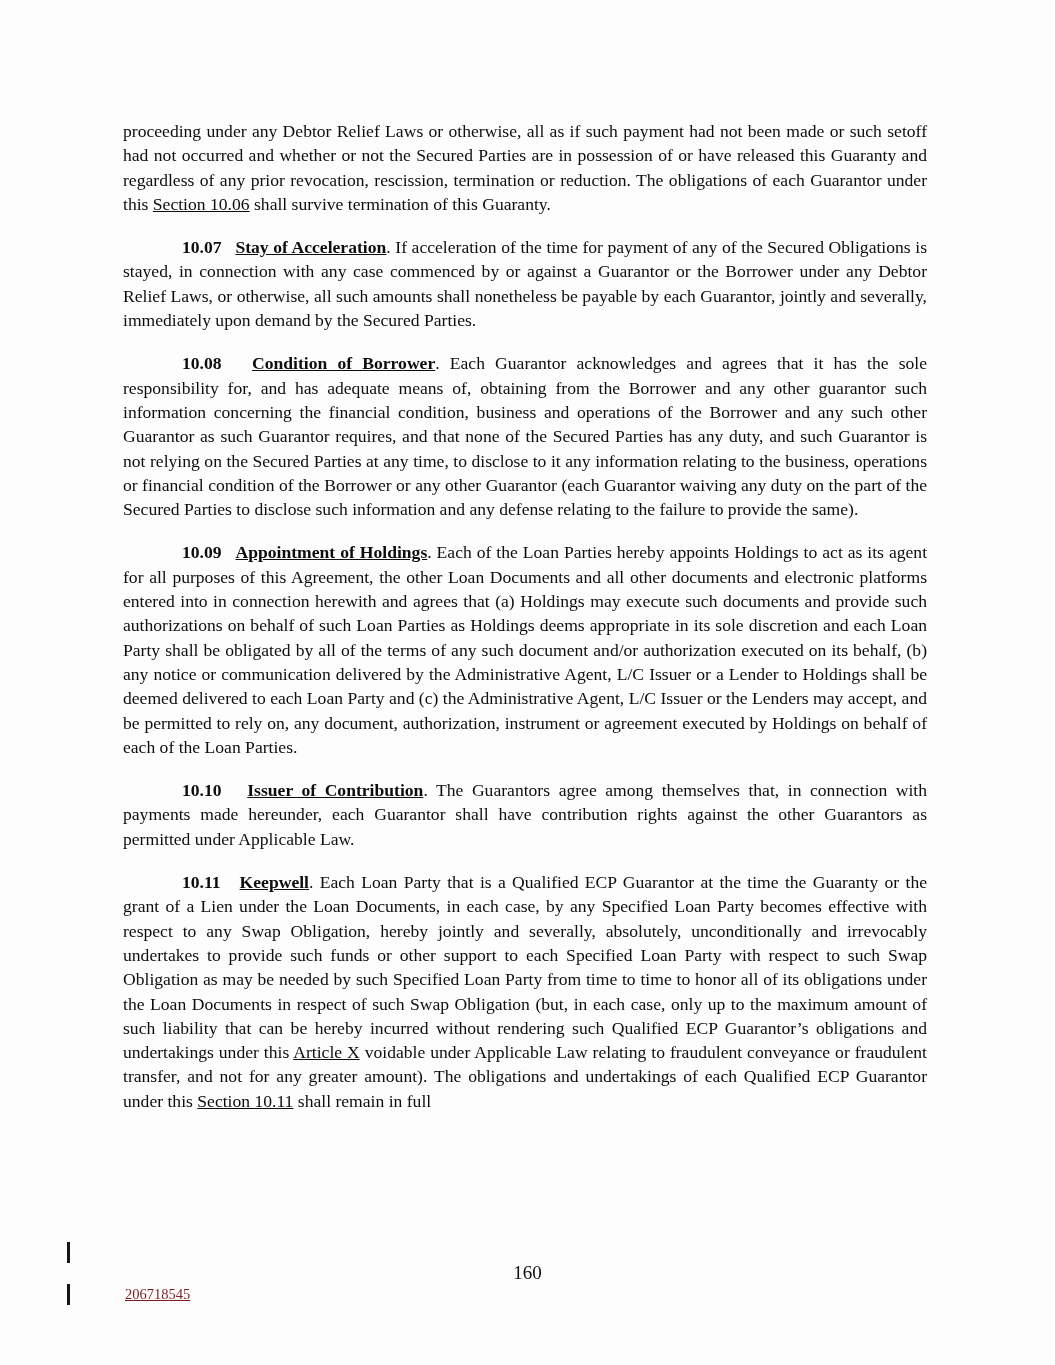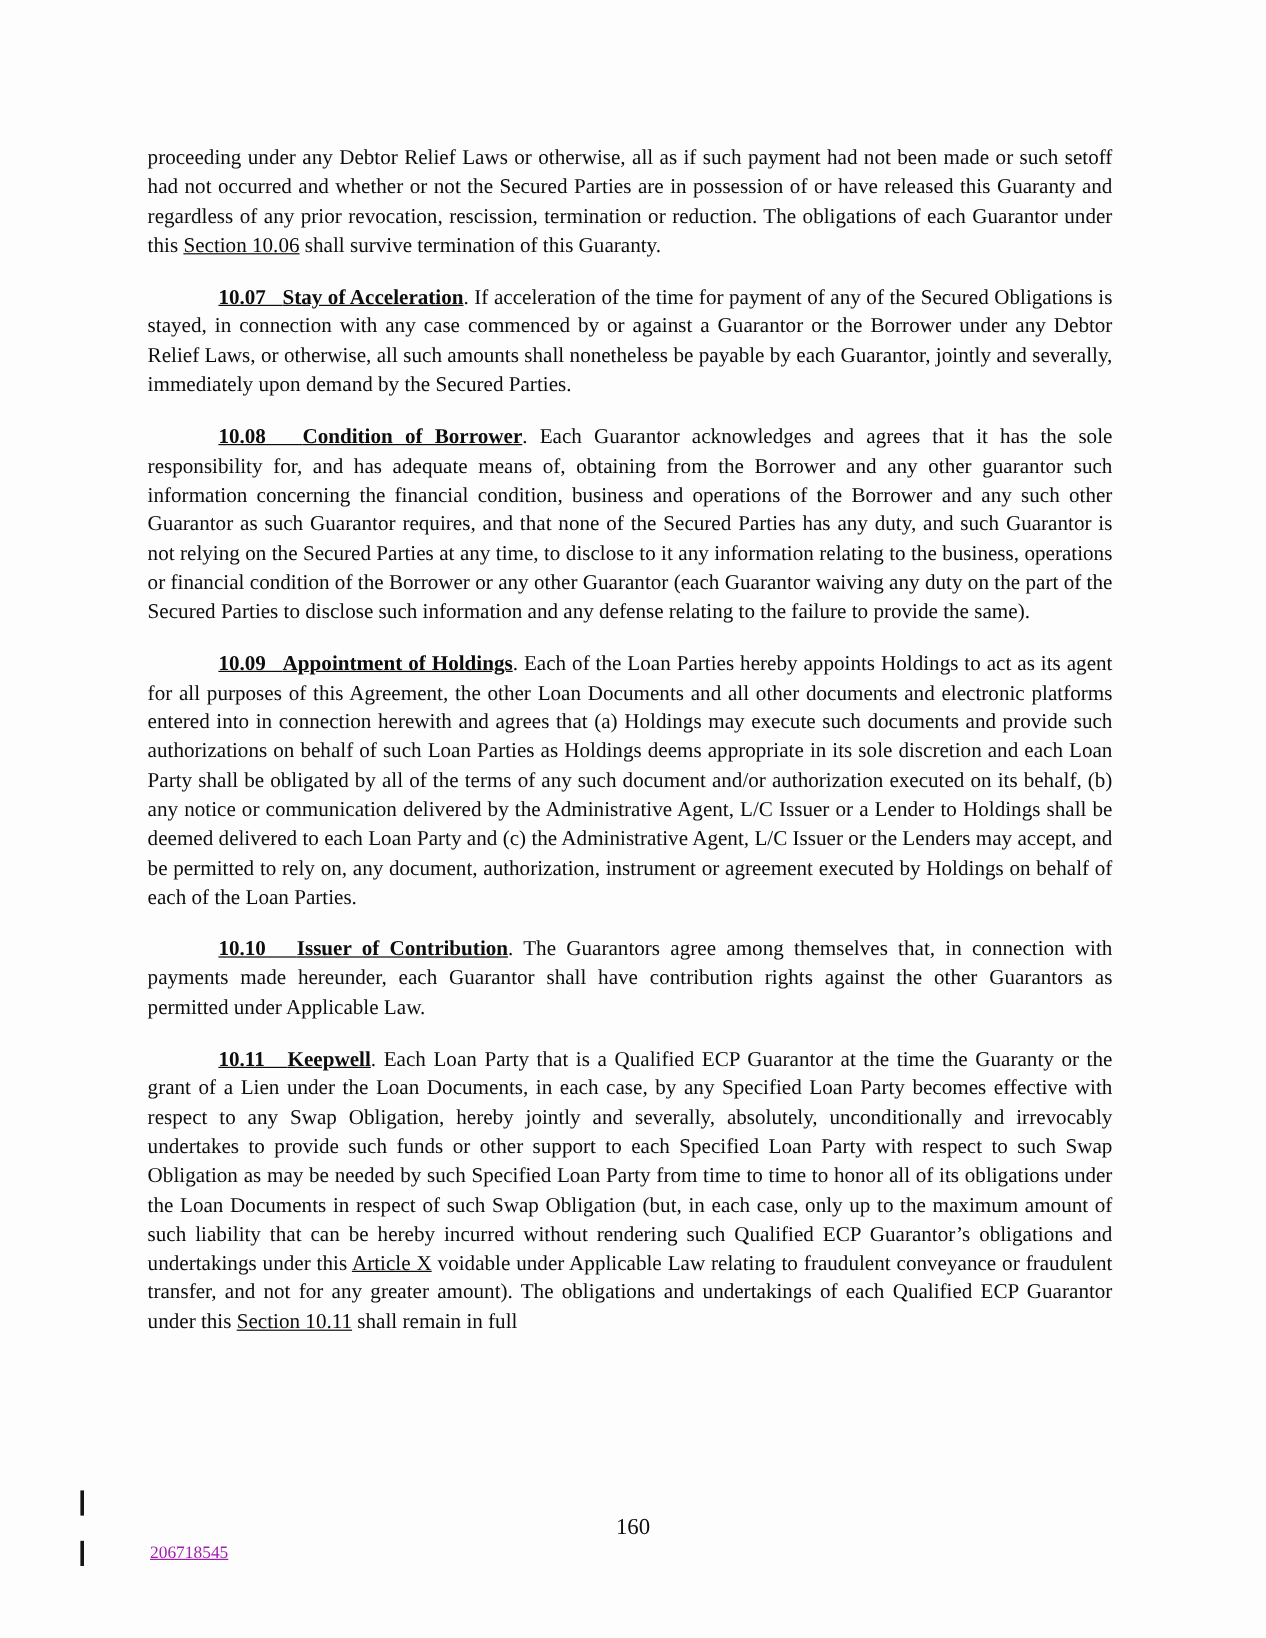--- a/index.html
+++ b/index.html
@@ -17,21 +17,21 @@
     position: absolute;
     left: 123px;
     top: 119px;
     width: 804px;
     font-size: 17.6px;
     line-height: 24.3px;
     text-align: justify;
   }
   .para { margin: 0 0 19px 0; }
   .para.indent { text-indent: 59px; }
-  .b { font-weight: bold; text-decoration: underline; }
+  .b { font-weight: bold; }
   .u { text-decoration: underline; }
   .change-bar {
     position: absolute;
     left: 67px;
     width: 3px;
     height: 21px;
     background: #151515;
   }
   .change-bar.bar-1 { top: 1242px; }
   .change-bar.bar-2 { top: 1284px; }
@@ -62,14 +62,14 @@
       <p class="para"><span>proceeding under any Debtor Relief Laws or otherwise, all as if such payment had not been made or such setoff had not occurred and whether or not the Secured Parties are in possession of or have released this Guaranty and regardless of any prior revocation, rescission, termination or reduction. The obligations of each Guarantor under this </span><span class="u">Section 10.06</span><span> shall survive termination of this Guaranty.</span></p>
       <p class="para indent"><span class="b">10.07&nbsp;&nbsp; </span><span class="b u">Stay of Acceleration</span><span>. If acceleration of the time for payment of any of the Secured Obligations is stayed, in connection with any case commenced by or against a Guarantor or the Borrower under any Debtor Relief Laws, or otherwise, all such amounts shall nonetheless be payable by each Guarantor, jointly and severally, immediately upon demand by the Secured Parties.</span></p>
       <p class="para indent"><span class="b">10.08&nbsp;&nbsp; </span><span class="b u">Condition of Borrower</span><span>. Each Guarantor acknowledges and agrees that it has the sole responsibility for, and has adequate means of, obtaining from the Borrower and any other guarantor such information concerning the financial condition, business and operations of the Borrower and any such other Guarantor as such Guarantor requires, and that none of the Secured Parties has any duty, and such Guarantor is not relying on the Secured Parties at any time, to disclose to it any information relating to the business, operations or financial condition of the Borrower or any other Guarantor (each Guarantor waiving any duty on the part of the Secured Parties to disclose such information and any defense relating to the failure to provide the same).</span></p>
       <p class="para indent"><span class="b">10.09&nbsp;&nbsp; </span><span class="b u">Appointment of Holdings</span><span>. Each of the Loan Parties hereby appoints Holdings to act as its agent for all purposes of this Agreement, the other Loan Documents and all other documents and electronic platforms entered into in connection herewith and agrees that (a) Holdings may execute such documents and provide such authorizations on behalf of such Loan Parties as Holdings deems appropriate in its sole discretion and each Loan Party shall be obligated by all of the terms of any such document and/or authorization executed on its behalf, (b) any notice or communication delivered by the Administrative Agent, L/C Issuer or a Lender to Holdings shall be deemed delivered to each Loan Party and (c) the Administrative Agent, L/C Issuer or the Lenders may accept, and be permitted to rely on, any document, authorization, instrument or agreement executed by Holdings on behalf of each of the Loan Parties.</span></p>
       <p class="para indent"><span class="b">10.10&nbsp;&nbsp; </span><span class="b u">Issuer of Contribution</span><span>. The Guarantors agree among themselves that, in connection with payments made hereunder, each Guarantor shall have contribution rights against the other Guarantors as permitted under Applicable Law.</span></p>
       <p class="para indent"><span class="b">10.11&nbsp;&nbsp; </span><span class="b u">Keepwell</span><span>. Each Loan Party that is a Qualified ECP Guarantor at the time the Guaranty or the grant of a Lien under the Loan Documents, in each case, by any Specified Loan Party becomes effective with respect to any Swap Obligation, hereby jointly and severally, absolutely, unconditionally and irrevocably undertakes to provide such funds or other support to each Specified Loan Party with respect to such Swap Obligation as may be needed by such Specified Loan Party from time to time to honor all of its obligations under the Loan Documents in respect of such Swap Obligation (but, in each case, only up to the maximum amount of such liability that can be hereby incurred without rendering such Qualified ECP Guarantor’s obligations and undertakings under this </span><span class="u">Article X</span><span> voidable under Applicable Law relating to fraudulent conveyance or fraudulent transfer, and not for any greater amount). The obligations and undertakings of each Qualified ECP Guarantor under this </span><span class="u">Section 10.11</span><span> shall remain in full</span></p>
     </div>
   <div class="change-bar bar-1"></div>
   <div class="change-bar bar-2"></div>
   <div class="page-number">160</div>
-  <a class="footer-link" href="#" style="color: #a21caf;">206718545</a>
+  <a class="footer-link" href="#" style="color: #7f1d1d;">206718545</a>
 </div>
 
 </body></html>

